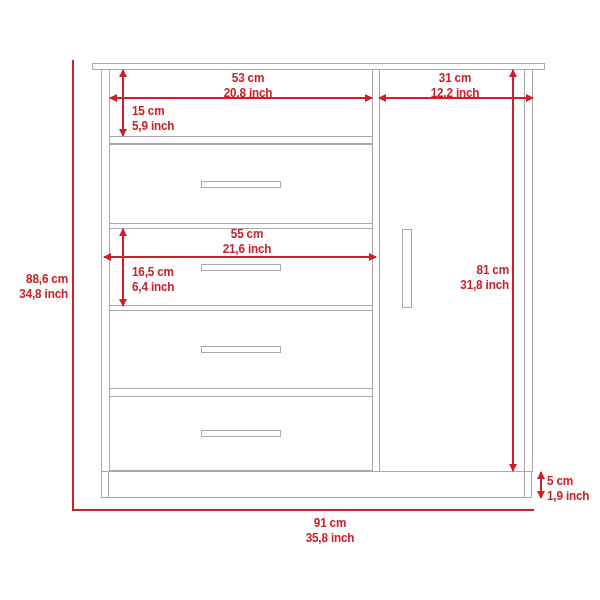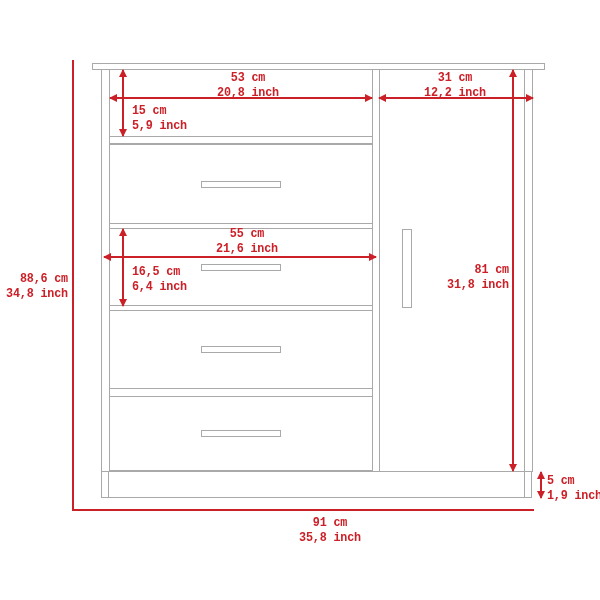--- a/index.html
+++ b/index.html
@@ -3,21 +3,21 @@
 <meta charset="utf-8">
 <style>
   :root{
     --red:#cb2027;
     --gray:#a9a9a9;
     --bg:#ffffff;
   }
   html,body{margin:0;padding:0;background:var(--bg);}
   .stage{
     position:relative;width:600px;height:600px;background:var(--bg);
-    overflow:hidden;font-family:Liberation Mono, monospace;
+    overflow:hidden;font-family:Liberation Sans, sans-serif;
   }
   
   .part{position:absolute;border:1px solid var(--gray);box-sizing:border-box;background:var(--bg);}
   .region{position:absolute;}
   .vline{position:absolute;width:1px;background:var(--gray);}
   
   .dim-h{position:absolute;height:2px;background:var(--red);}
   .dim-h.arrows::before{content:"";position:absolute;left:-1px;top:50%;transform:translateY(-50%);
     width:0;height:0;border-top:4px solid transparent;border-bottom:4px solid transparent;border-right:8px solid var(--red);}
   .dim-h.arrows::after{content:"";position:absolute;right:-1px;top:50%;transform:translateY(-50%);

